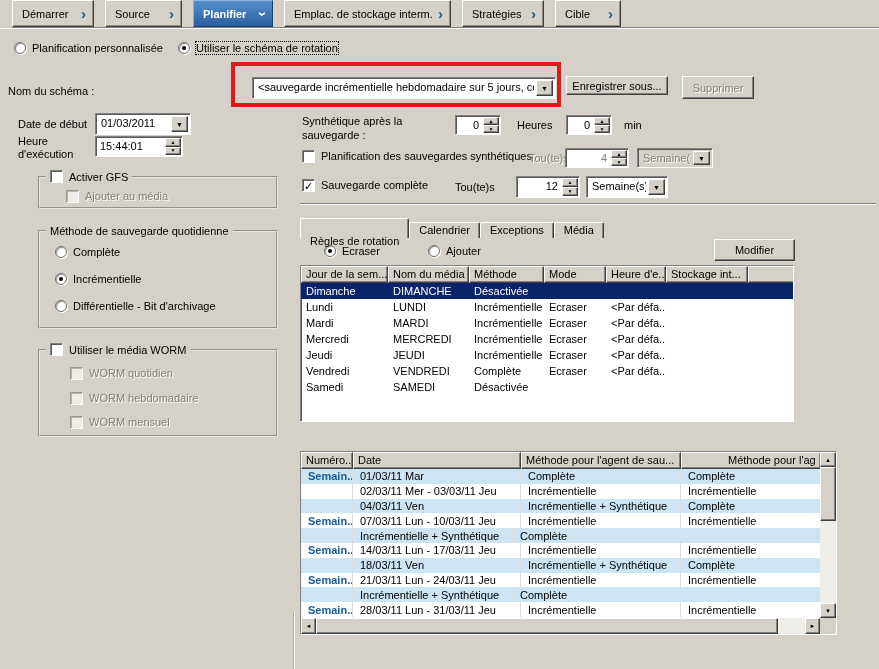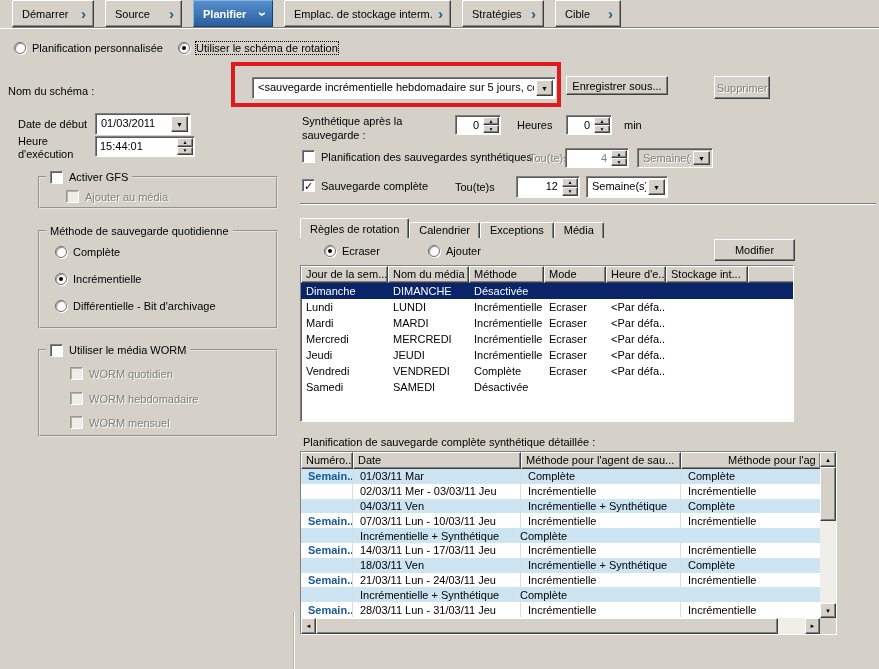--- a/index.html
+++ b/index.html
@@ -41,21 +41,21 @@
   .spin { position:absolute; display:flex; background:#fff; border:1px solid; border-color:#808080 #fff #fff #808080;
     box-shadow:inset 1px 1px 0 #5a5a5a; }
   .spin-val { flex:1; padding:3px 3px 0 4px; white-space:nowrap; overflow:hidden; }
   .spin-val.ra { text-align:right; }
   .spin-btns { width:16px; margin:1px; display:flex; flex-direction:column; }
   .sb { flex:1; background:#d5d1c8; border:1px solid #404040; border-top-color:#fff; border-left-color:#fff;
     box-shadow:inset -1px -1px 0 #808080; display:flex; align-items:center; justify-content:center; }
   .sb span { font-size:5px; line-height:5px; }
   .spin.off .spin-val { color:#838078; }
 
-  .cb, .radio { position:absolute; display:flex; align-items:flex-end; gap:6px; white-space:nowrap; cursor:default; }
+  .cb, .radio { position:absolute; display:flex; align-items:flex-start; gap:6px; white-space:nowrap; cursor:default; }
   .cb-box { width:13px; height:13px; flex:0 0 13px; background:#fff; border:1px solid; border-color:#808080 #fff #fff #808080;
     box-shadow:inset 1px 1px 0 #5a5a5a; text-align:center; }
   .cb-box span { visibility:hidden; font-size:11px; line-height:12px; font-weight:bold; }
   .cb.checked .cb-box span { visibility:visible; }
   .cb.disabled .cb-box { background:#efede8; border-color:#9a968e #fff #fff #9a968e; box-shadow:inset 1px 1px 0 #b8b4ac; }
   .cb.disabled .t { color:#838078; text-shadow:1px 1px 0 #fff; }
 
   .rb { width:12px; height:12px; flex:0 0 12px; border-radius:50%; background:#fff; border:1px solid #6c6c6c;
     box-shadow:inset 1px 1px 1px rgba(70,70,70,.55), 1px 1px 0 #fff; position:relative; }
   .radio.checked .rb::after { content:""; position:absolute; left:3px; top:3px; width:4px; height:4px; border-radius:50%; background:#000; }
@@ -65,21 +65,21 @@
   .group-cap { position:absolute; background:#d5d1c8; padding:0 4px; white-space:nowrap; line-height:14px; }
   .group .cb.group-cap, .group .group-cap { z-index:2; }
 
   .hsep { position:absolute; height:2px; border-top:1px solid #808080; border-bottom:1px solid #fff; }
 
   
   .rtabs { position:absolute; display:flex; align-items:flex-end; height:20px; }
   .rtab { height:16px; padding:1px 9px 0; background:#d5d1c8; border:1px solid #404040; border-bottom:none;
     border-top-color:#fff; border-left-color:#fff; box-shadow:inset -1px 0 0 #808080;
     border-radius:2px 2px 0 0; white-space:nowrap; }
-  .rtab.active { height:20px; padding-top:4px; z-index:2; }
+  .rtab.active { height:20px; padding-top:16px; z-index:2; }
 
   
   .table { position:absolute; background:#fff; border:1px solid; border-color:#808080 #fff #fff #808080;
     box-shadow:inset 1px 1px 0 #5a5a5a; overflow:hidden; }
   .thead { display:flex; height:17px; position:relative; z-index:1; }
   .th { background:#d5d1c8; border:1px solid #404040; border-top-color:#fff; border-left-color:#fff;
     box-shadow:inset -1px -1px 0 #808080; padding:1px 0 0 4px; white-space:nowrap; overflow:hidden; flex:0 0 auto; }
   .th.fill { flex:1 1 auto;padding-left:46px; }
   .trow { display:flex; height:16px; align-items:center; }
   .trow.sel { background:#0a246a; color:#fff; }
@@ -152,31 +152,31 @@
 
     <span class="lbl" style="left:8px;top:56px">Nom du schéma :</span>
     <div class="combo" style="left:252px;top:48px;width:304px;height:22px">
       <span class="combo-val">&lt;sauvegarde incrémentielle hebdomadaire sur 5 jours, complète le vendredi&gt;</span>
       <span class="combo-btn">
           <span>▼</span>
         </span>
     </div>
     <div class="attention-box" style="left:231px;top:33px;width:330px;height:45px"></div>
     <button class="btn" style="left:566px;top:47px;width:102px;height:19px">Enregistrer sous...</button>
-    <button class="btn disabled" style="left:714px;top:47px;width:56px;height:23px">Supprimer</button>
+    <button class="btn disabled" style="left:682px;top:47px;width:72px;height:23px">Supprimer</button>
 
     <span class="lbl" style="left:18px;top:89px">Date de début</span>
     <div class="combo" style="left:95px;top:84px;width:96px;height:22px">
       <span class="combo-val">01/03/2011</span>
       <span class="combo-btn">
           <span>▼</span>
         </span>
     </div>
     <span class="lbl" style="left:18px;top:106px;width:64px;white-space:normal">Heure d'exécution</span>
-    <div class="spin" style="left:95px;top:107px;width:100px;height:21px">
+    <div class="spin" style="left:95px;top:107px;width:88px;height:21px">
       <span class="spin-val">15:44:01</span>
       <span class="spin-btns">
         <span class="sb">
             <span>▲</span>
           </span>
         <span class="sb">
             <span>▼</span>
           </span>
       </span>
     </div>
@@ -372,21 +372,20 @@
       </div>
       <div class="trow">
         <span class="td rc1">Samedi</span>
         <span class="td rc2">SAMEDI</span>
         <span class="td rc3">Désactivée</span>
         <span class="td rc4"></span>
         <span class="td rc5"></span>
       </div>
     </div>
 
-    <span class="lbl" style="left:303px;top:407px">Planification de sauvegarde complète synthétique détaillée :</span>
 
     <div class="table" style="left:300px;top:422px;width:537px;height:184px">
       <div class="dcontent">
         <div class="thead">
           <span class="th dc1">Numéro...</span>
           <span class="th dc2">Date</span>
           <span class="th dc3">Méthode pour l'agent de sau...</span>
           <span class="th dc4 fill">Méthode pour l'ag</span>
         </div>
         <div class="drow alt">

